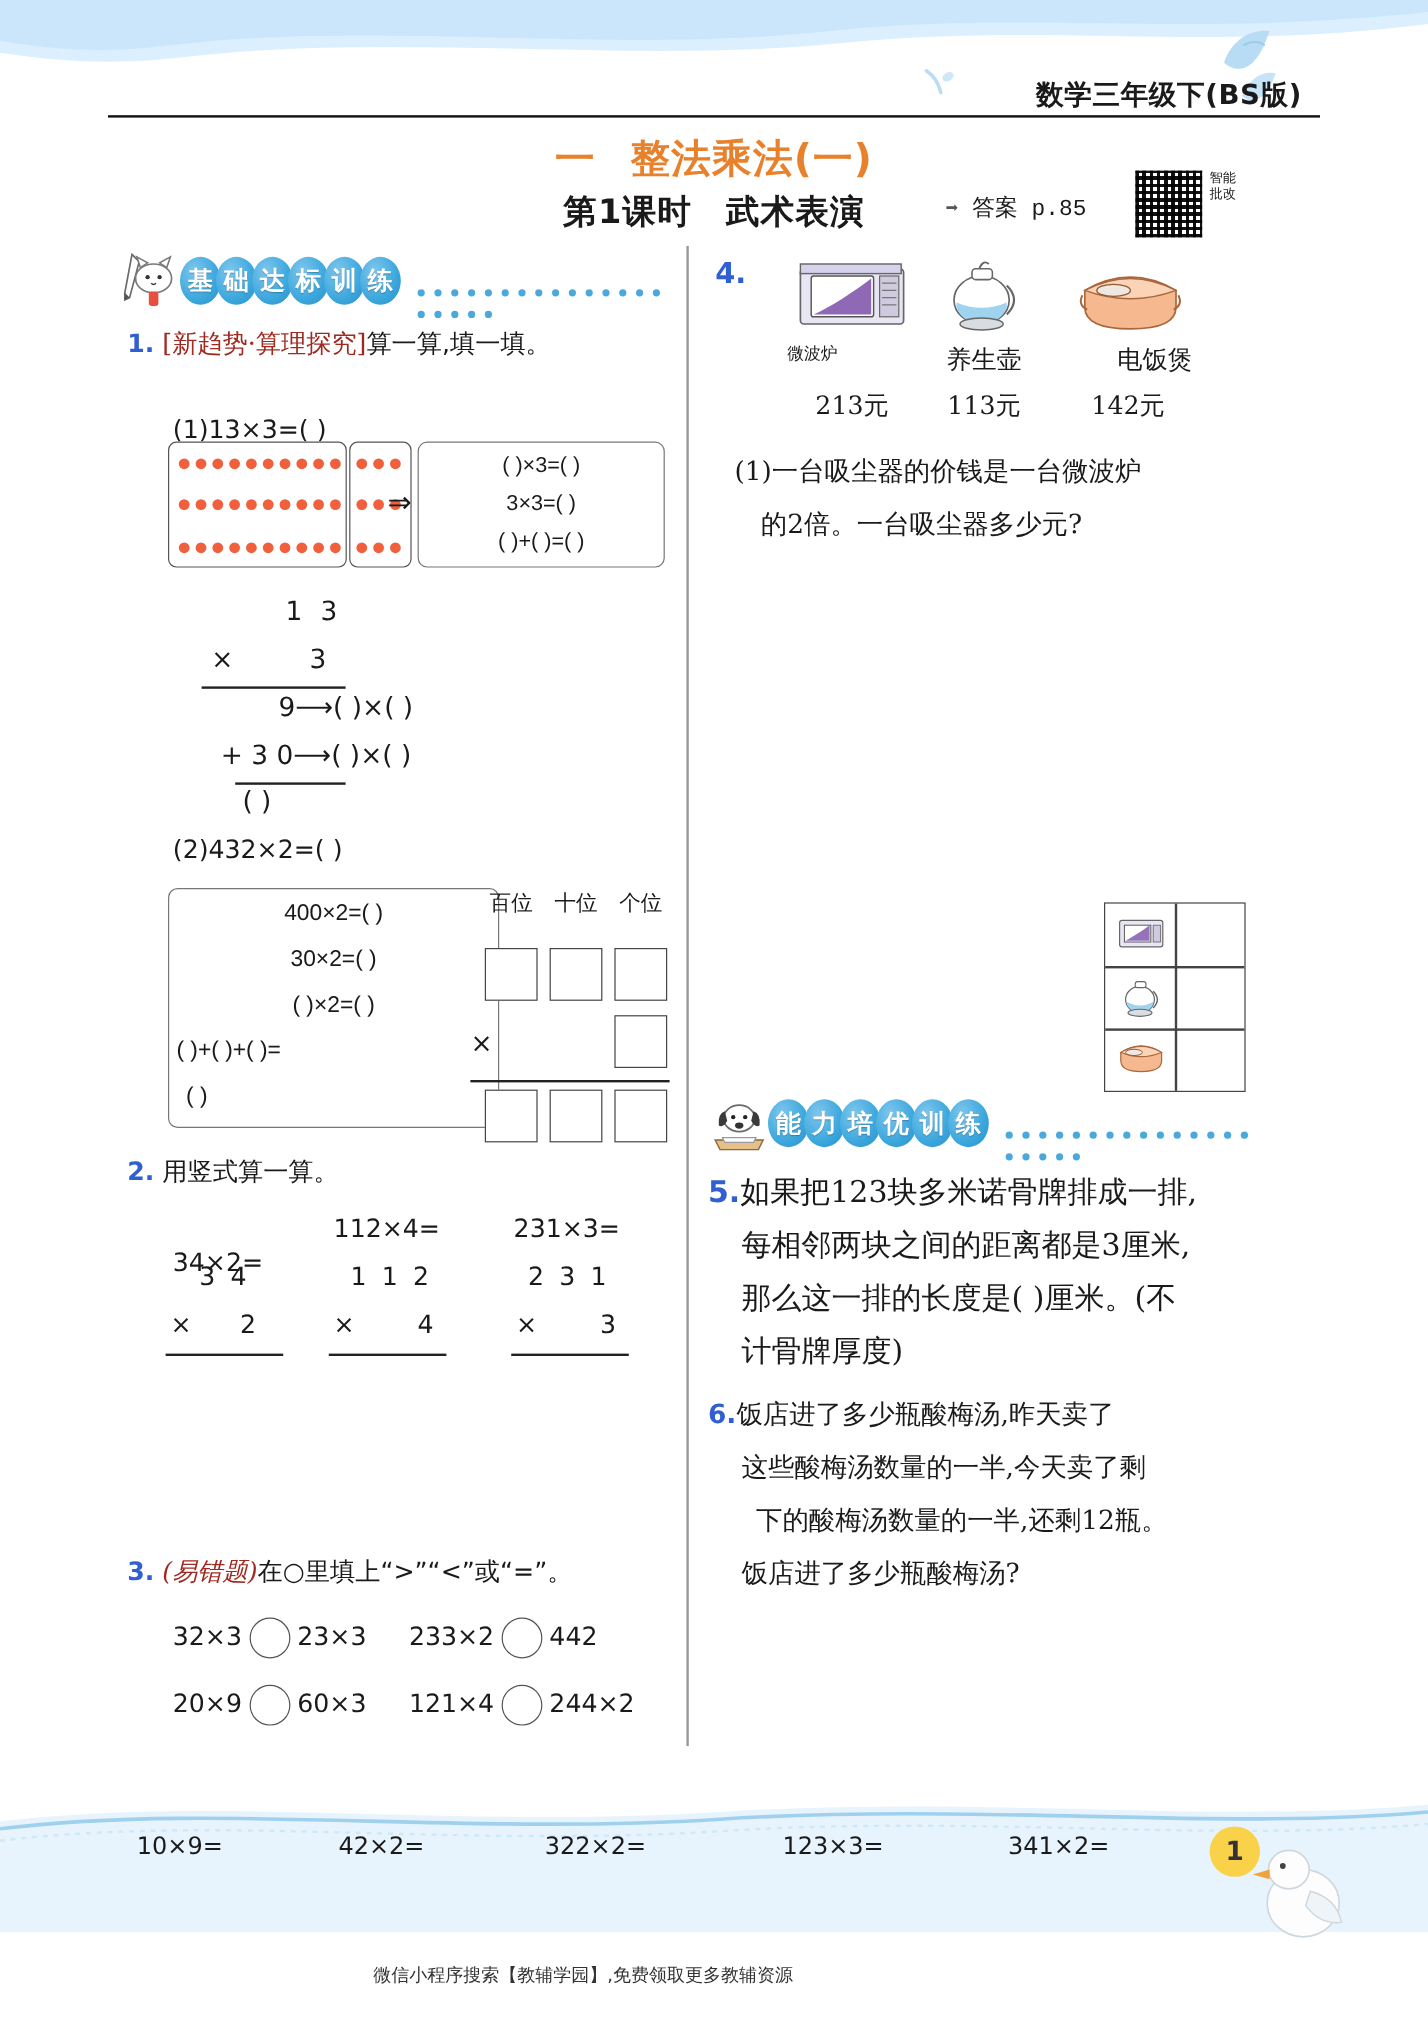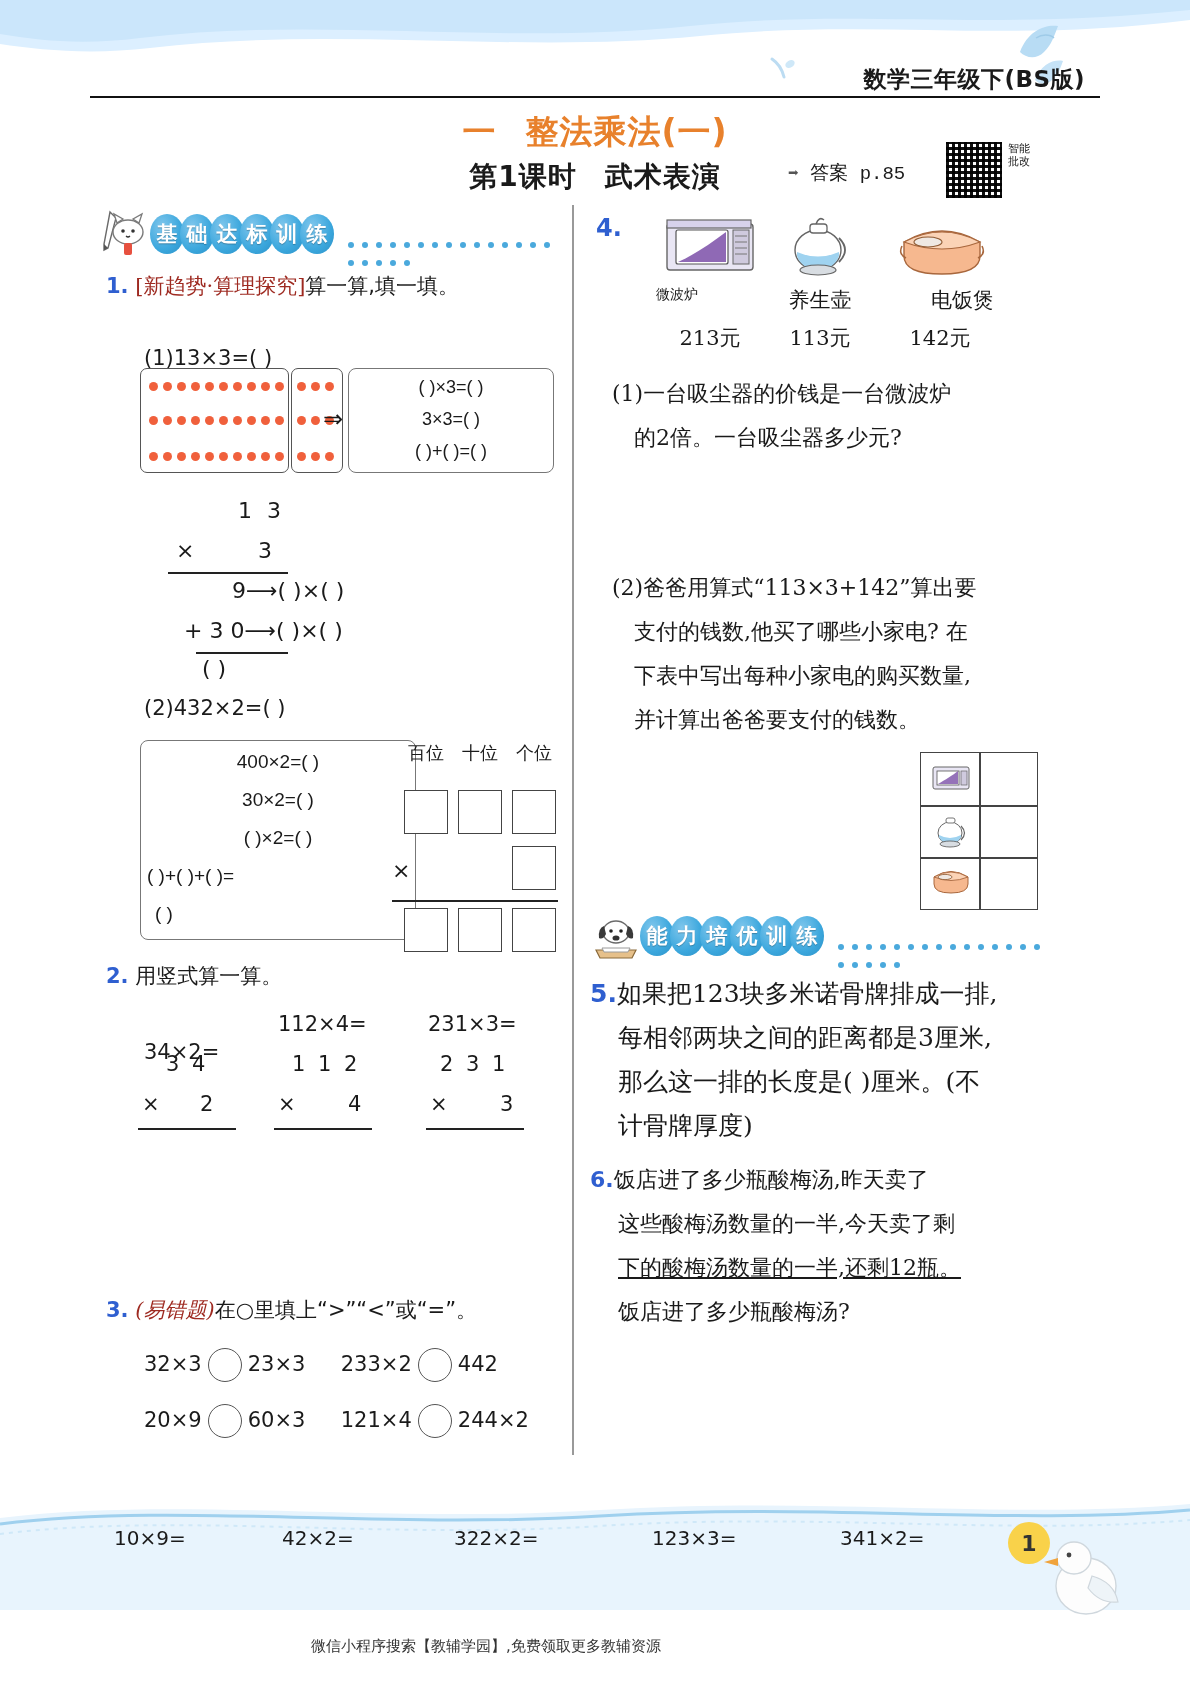--- a/index.html
+++ b/index.html
@@ -374,26 +374,20 @@
   <div class="serifcn" style="position:absolute;top:286px;left:886px;width:108px;text-align:right;font-size:21px;">电饭煲</div>
   <div class="serifcn" style="position:absolute;top:324px;left:656px;width:108px;text-align:center;font-size:21px;">213元</div>
   <div class="serifcn" style="position:absolute;top:324px;left:766px;width:108px;text-align:center;font-size:21px;">113元</div>
   <div class="serifcn" style="position:absolute;top:324px;left:886px;width:108px;text-align:center;font-size:21px;">142元</div>
 
   <div class="serifcn" style="position:absolute;top:372px;left:612px;width:430px;font-size:22px;line-height:44px;">
     <div><span>(1)</span><span>一台吸尘器的价钱是一台微波炉</span></div>
     <div style="margin-left:22px;"><span>的2倍。一台吸尘器多少元?</span></div>
   </div>
 
-  <div class="serifcn" style="position:absolute;top:566px;left:612px;width:440px;font-size:22px;line-height:44px;">
-    <div><span>(2)</span><span>爸爸用算式“113×3+142”算出要</span></div>
-    <div style="margin-left:22px;"><span>支付的钱数,他买了哪些小家电? 在</span></div>
-    <div style="margin-left:22px;"><span>下表中写出每种小家电的购买数量,</span></div>
-    <div style="margin-left:22px;"><span>并计算出爸爸要支付的钱数。</span></div>
-  </div>
 
   <div class="tbl" style="top:752px;left:920px;width:118px;height:158px;">
     <div class="r" style="top:52px;"></div>
     <div class="r" style="top:104px;"></div>
     <div class="c" style="left:58px;"></div>
     <svg style="position:absolute;top:8px;left:10px;width:40px;height:36px;" viewBox="0 0 40 36">
       <rect x="2" y="6" width="36" height="22" rx="2" fill="#e9e6f4" stroke="#666" stroke-width="1"></rect>
       <rect x="6" y="10" width="22" height="14" fill="#fff" stroke="#555" stroke-width=".8"></rect>
       <path d="M7,23 C14,19 22,14 27,10 L27,23 Z" fill="#7b4fa8" opacity=".8"></path>
       <rect x="30" y="10" width="6" height="14" fill="#cfcade" stroke="#666" stroke-width=".7"></rect>
@@ -439,21 +433,21 @@
   <div class="serifcn" style="position:absolute;top:972px;left:590px;width:450px;font-size:25px;line-height:44px;">
     <div><span class="qnum">5.</span><span>如果把123块多米诺骨牌排成一排,</span></div>
     <div style="margin-left:28px;"><span>每相邻两块之间的距离都是3厘米,</span></div>
     <div style="margin-left:28px;"><span>那么这一排的长度是(        )厘米。(不</span></div>
     <div style="margin-left:28px;"><span>计骨牌厚度)</span></div>
   </div>
 
   <div class="serifcn" style="position:absolute;top:1158px;left:590px;width:460px;font-size:22px;line-height:44px;">
     <div><span class="qnum">6.</span><span>饭店进了多少瓶酸梅汤,昨天卖了</span></div>
     <div style="margin-left:28px;"><span>这些酸梅汤数量的一半,今天卖了剩</span></div>
-    <div style="margin-left:28px;text-decoration:underline;"><span>下的酸梅汤数量的一半,还剩12瓶。</span></div>
+    <div style="margin-left:40px;"><span>下的酸梅汤数量的一半,还剩12瓶。</span></div>
     <div style="margin-left:28px;"><span>饭店进了多少瓶酸梅汤?</span></div>
   </div>
 
   <svg class="botwave" viewBox="0 0 1190 120" preserveAspectRatio="none">
     <path d="M0,28 C180,6 380,34 600,20 C820,6 1010,30 1190,14 L1190,120 L0,120 Z" fill="#e8f4fd"></path>
     <path d="M0,34 C180,12 380,40 600,26 C820,12 1010,36 1190,20" stroke="#9fd0ee" stroke-width="3" fill="none"></path>
     <path d="M0,44 C180,22 380,50 600,36 C820,22 1010,46 1190,30" stroke="#cfe8f8" stroke-width="2" fill="none" stroke-dasharray="4 5"></path>
   </svg>
   <svg style="position:absolute;bottom:58px;left:1036px;width:92px;height:100px;" viewBox="0 0 92 100">
     <ellipse cx="50" cy="62" rx="30" ry="28" fill="#fdfdfd" stroke="#cfd7dd" stroke-width="1.4"></ellipse>

